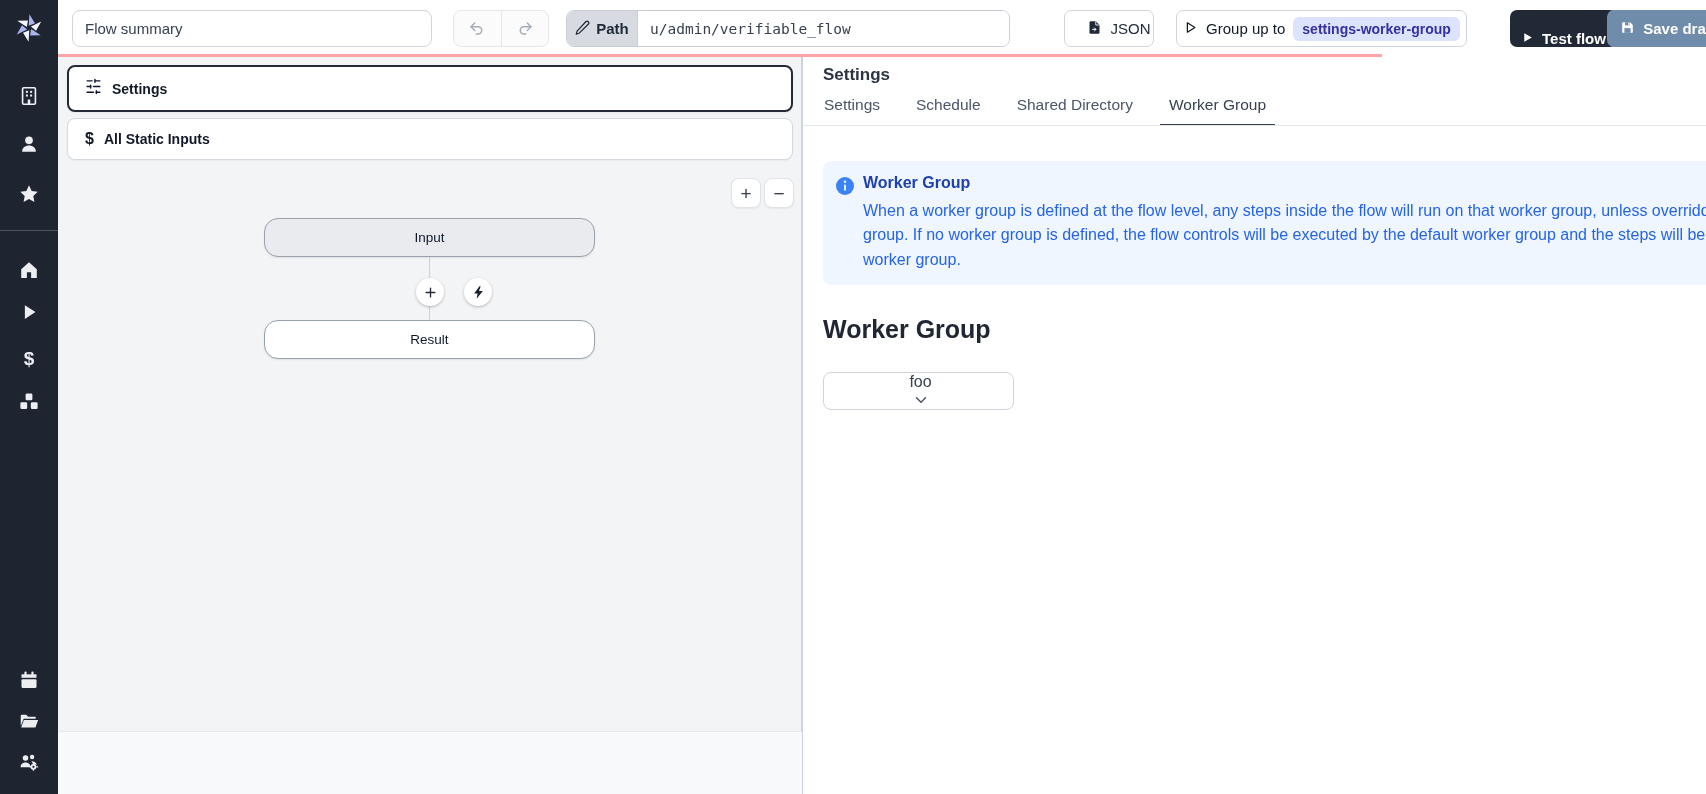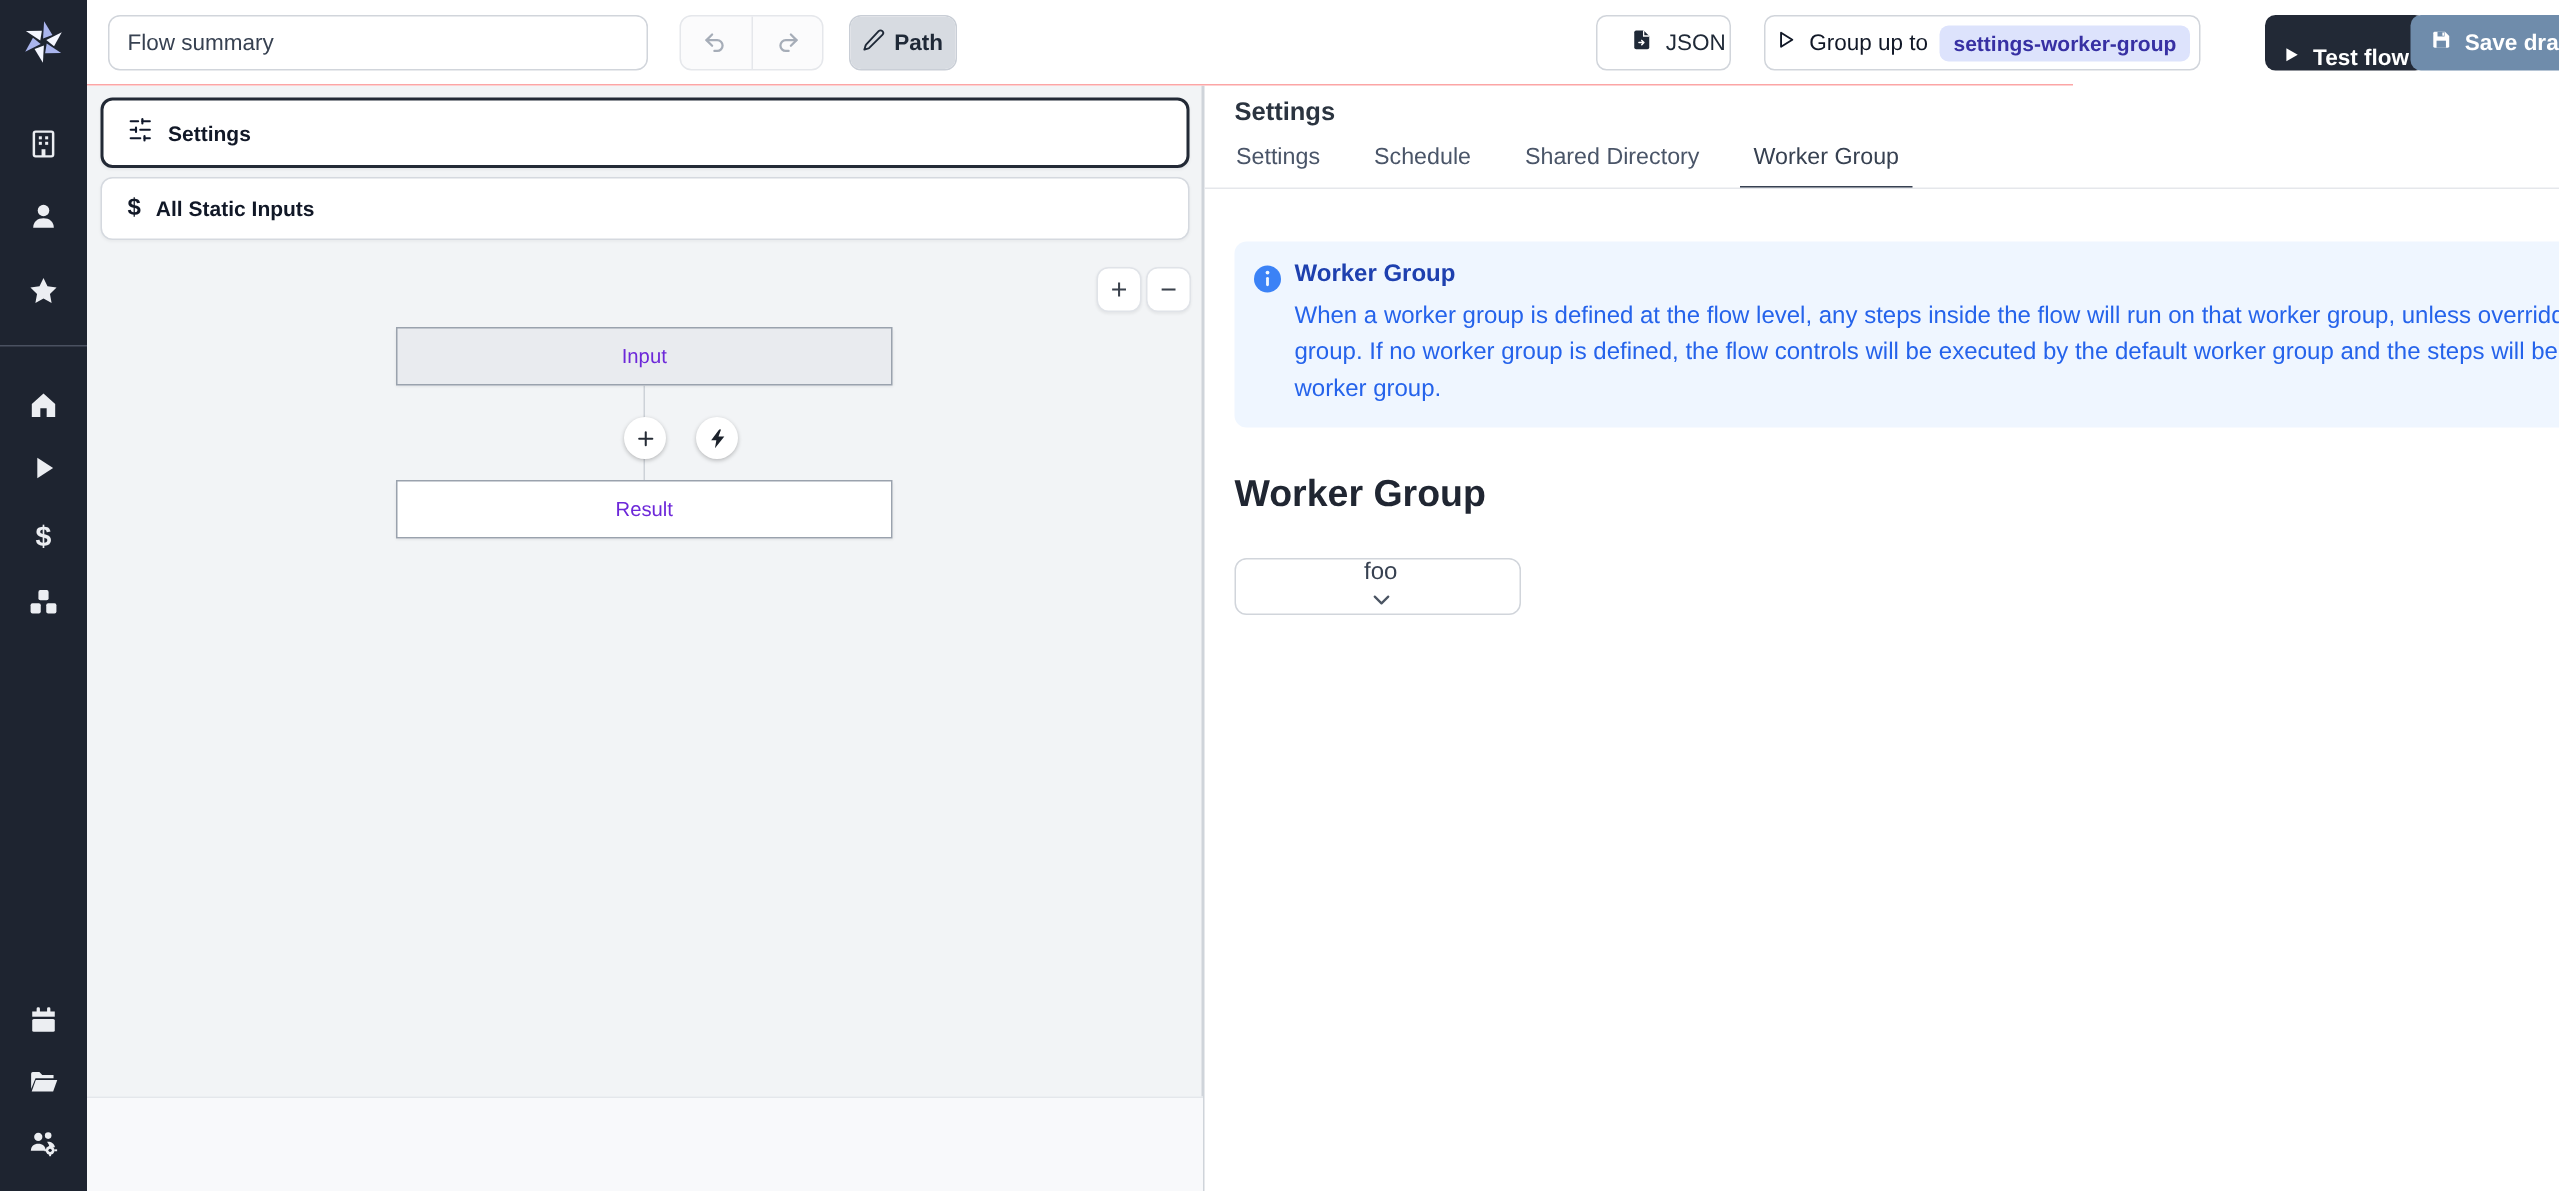--- a/index.html
+++ b/index.html
@@ -8,21 +8,21 @@
 
   
   .sidebar{position:absolute;left:0;top:0;width:58px;height:794px;background:#1e2430;z-index:30;}
   .logo{position:absolute;left:14px;top:13px;width:30px;height:30px;cursor:pointer;}
   .side-icon{position:absolute;left:17px;width:24px;height:24px;display:flex;align-items:center;justify-content:center;color:#eceef2;cursor:pointer;}
   .side-icon svg{display:block;}
   .side-divider{position:absolute;left:0;top:230px;width:58px;height:1px;background:#4a5160;}
   .dollar-glyph{font-size:19px;font-weight:700;color:#eceef2;line-height:1;}
 
   
-  .topbar{position:absolute;left:58px;top:0;width:1324px;height:57px;background:#fff;border-bottom:1px solid #fca5a5;z-index:20;}
+  .topbar{position:absolute;left:58px;top:0;width:1324px;height:57px;background:#fff;border-bottom:3px solid #fca5a5;z-index:20;}
   .summary-input{position:absolute;left:14px;top:10px;width:360px;height:37px;border:1px solid #d1d5db;border-radius:8px;padding:0 12px;font-size:15px;color:#374151;outline:none;background:#fff;}
   .history-group{position:absolute;left:395px;top:10px;width:96px;height:37px;border:1px solid #e5e7eb;border-radius:8px;background:#fbfbfc;display:flex;}
   .history-btn{flex:1;display:flex;align-items:center;justify-content:center;color:#a6adb8;cursor:pointer;}
   .history-btn + .history-btn{border-left:1px solid #e5e7eb;}
   .path-group{position:absolute;left:508px;top:10px;height:37px;display:flex;border:1px solid #c9ced6;border-radius:8px;overflow:hidden;}
   .path-left{width:70px;background:#d7dbe1;display:flex;align-items:center;justify-content:center;gap:6px;font-size:15px;font-weight:700;color:#1f2937;cursor:pointer;}
   .path-right{width:372px;background:#fff;display:flex;align-items:center;padding:0 12px;font-family:"DejaVu Sans Mono",monospace;font-size:14.5px;color:#374151;border-left:1px solid #c9ced6;}
   .btn{display:flex;align-items:center;justify-content:center;gap:8px;border-radius:7px;font-size:15px;cursor:pointer;height:37px;}
   .btn-json{position:absolute;left:1006px;top:10px;width:90px;border:1px solid #d1d5db;background:#fff;color:#1f2937;font-weight:500;padding-left:20px;}
   .btn-testupto{position:absolute;left:1118px;top:10px;width:291px;border:1px solid #d1d5db;background:#fff;color:#111827;font-weight:500;}
@@ -33,21 +33,21 @@
   
   .flow-panel{position:absolute;left:58px;top:57px;width:744px;height:737px;background:#f2f4f6;border-right:1px solid #cfd4da;}
   .settings-box{position:absolute;left:9px;top:8px;width:726px;height:47px;background:#fff;border:2px solid #232a36;border-radius:8px;display:flex;align-items:center;gap:10px;padding:0 16px;cursor:pointer;box-shadow:0 1px 2px rgba(0,0,0,.05);}
   .settings-box-label{font-size:14px;font-weight:700;color:#111827;}
   .inputs-box{position:absolute;left:9px;top:61px;width:726px;height:42px;background:#fff;border:1px solid #d5d9df;border-radius:8px;display:flex;align-items:center;gap:10px;padding:0 17px;cursor:pointer;box-shadow:0 1px 2px rgba(0,0,0,.04);}
   .inputs-box-label{font-size:14px;font-weight:700;color:#111827;}
   .inputs-dollar{font-size:16px;font-weight:700;color:#111827;}
   .zoom-btn{position:absolute;top:121px;width:30px;height:30px;background:#fff;border:1px solid #e0e3e8;border-radius:8px;display:flex;align-items:center;justify-content:center;font-size:19px;color:#3a414c;cursor:pointer;box-shadow:0 1px 2px rgba(0,0,0,.06);line-height:1;}
   .zoom-in{left:673px;}
   .zoom-out{left:706px;}
-  .node{position:absolute;left:206px;width:331px;height:39px;border:1px solid #9aa2ad;border-radius:0;display:flex;align-items:center;justify-content:center;font-size:13.5px;color:#6d28d9;cursor:pointer;box-shadow:0 1px 2px rgba(0,0,0,.08);}
+  .node{position:absolute;left:206px;width:331px;height:39px;border:1px solid #9aa2ad;border-radius:14px;display:flex;align-items:center;justify-content:center;font-size:13.5px;color:#0f172a;cursor:pointer;box-shadow:0 1px 2px rgba(0,0,0,.08);}
   .node-input{top:161px;background:#e9ebef;}
   .node-result{top:263px;background:#fff;}
   .edge{position:absolute;left:371px;top:200px;width:1px;height:63px;background:#cdd2d8;}
   .node-circle{position:absolute;width:28px;height:28px;border-radius:50%;background:#fff;box-shadow:0 1px 3px rgba(0,0,0,.25);display:flex;align-items:center;justify-content:center;cursor:pointer;}
   .circle-plus{left:358px;top:221px;}
   .circle-bolt{left:406px;top:221px;}
   .canvas-bottom{position:absolute;left:0;top:674px;width:744px;height:63px;background:#f8f9fb;border-top:1px solid #e4e7eb;}
 
   
   .right-panel{position:absolute;left:802px;top:57px;width:904px;height:737px;background:#fff;border-left:1px solid #cfd4da;overflow:hidden;}
@@ -192,20 +192,21 @@
 
     <div class="path-group">
       <div class="path-left">
         <span>
           <svg viewBox="0 0 24 24" width="15" height="15" fill="none" stroke="#1f2937" stroke-width="2" stroke-linecap="round" stroke-linejoin="round">
               <path d="M21.2 6.8 a2 2 0 0 0 -4 -4 L3.8 17.3 a2 2 0 0 0 -.5 .8 L2 22.5 l4.4 -1.3 a2 2 0 0 0 .8 -.5 Z"></path>
             </svg>
         </span>
         <span>Path</span>
       </div>
+      <div class="path-right">u/admin/verifiable_flow</div>
     </div>
 
     <div class="btn btn-json">
       <span>
         <svg viewBox="0 0 24 24" width="15" height="15">
             <path d="M6 2 h8 l6 6 v12 a2 2 0 0 1 -2 2 H6 a2 2 0 0 1 -2 -2 V4 a2 2 0 0 1 2 -2 Z" fill="#1f2937"></path>
             <path d="M14 2 v6 h6" fill="none" stroke="#fff" stroke-width="1.4"></path>
             <path d="M9 15 h5 M12 12.7 L14.3 15 L12 17.3" fill="none" stroke="#fff" stroke-width="1.6" stroke-linecap="round" stroke-linejoin="round"></path>
           </svg>
       </span>

